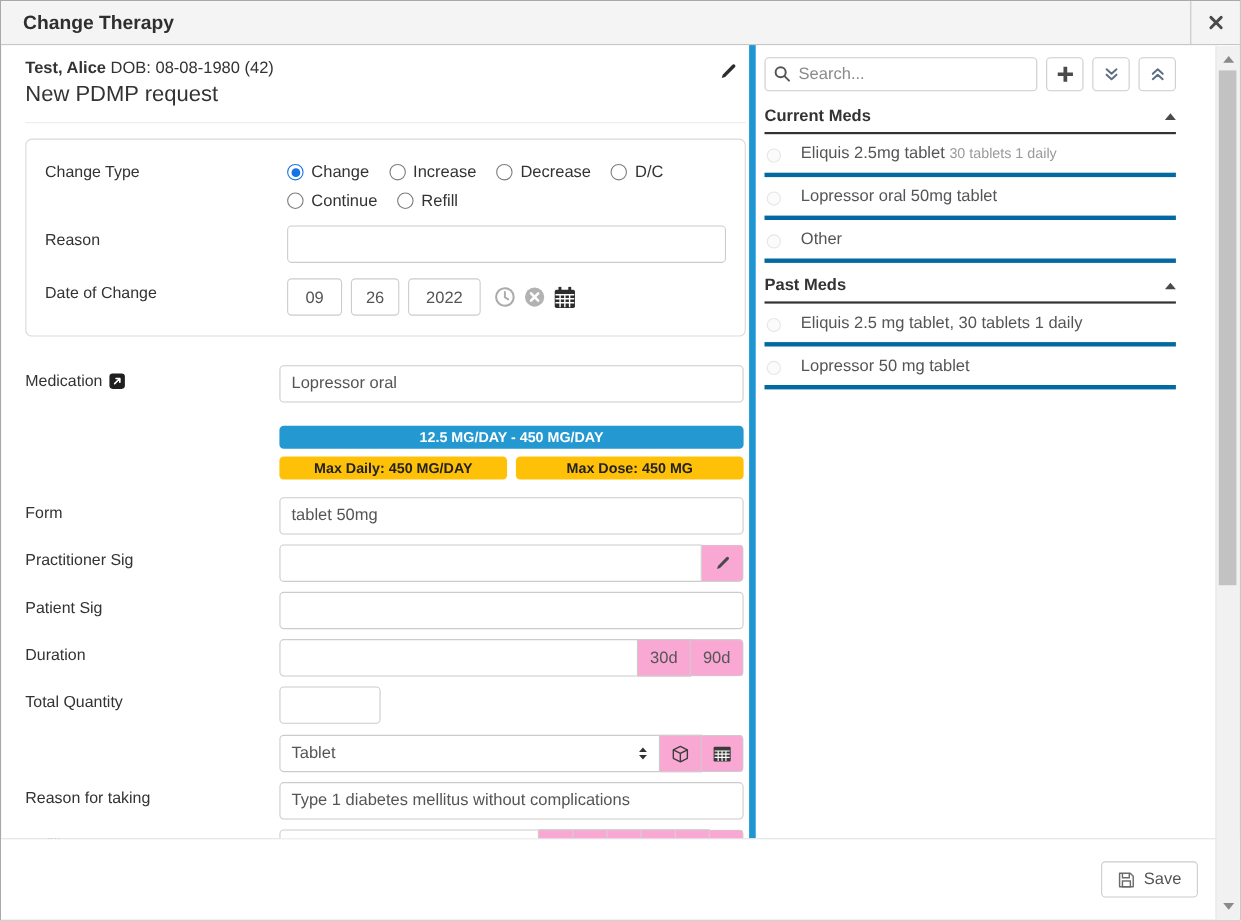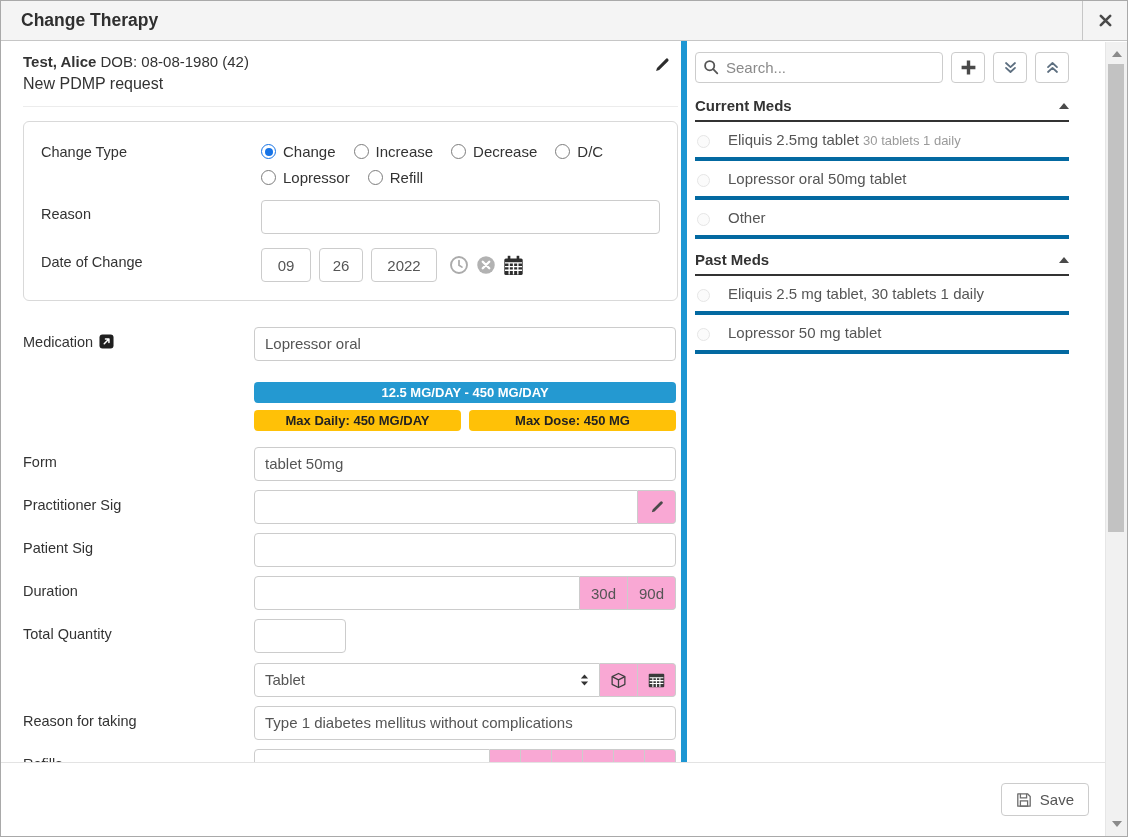--- a/index.html
+++ b/index.html
@@ -16,21 +16,21 @@
   
   .modal-body { flex:1; display:flex; overflow:hidden; position:relative; }
   .left-col { width:680px; flex:none; padding:10px 3px 0 22px; position:relative; }
   .right-col { flex:none; width:404px; border-left:6px solid #1d96d3; padding:11px 16px 0 8px; }
   .scroll-spacer { width:22px; flex:none; }
 
   
   .patient-block { position:relative; padding-top:2px; }
   .patient-line1 { font-size:15px; color:#333; }
   .patient-line1 b { font-weight:bold; }
-  .patient-line2 { font-size:16px; color:#333; margin-top:5px; }
+  .patient-line2 { font-size:20px; color:#333; margin-top:5px; }
   .patient-edit { position:absolute; right:8px; top:6px; cursor:pointer; }
   .patient-divider { border:0; border-top:1px solid #ececec; margin:13px 0 0 0; }
 
   
   .change-panel { border:1px solid #d9d9d9; border-radius:6px; margin-top:14px; padding:16px 17px 18px 17px; }
   .prow { display:flex; margin-bottom:10px; }
   .prow:last-child { margin-bottom:0; }
   .plabel { width:220px; flex:none; padding-top:6px; font-size:14.5px; color:#333; }
   .pctrl { flex:1; }
 
@@ -154,21 +154,21 @@
             <span class="radio-item">
                 <span class="radio"></span>
                 <span>Decrease</span>
               </span>
             <span class="radio-item">
                 <span class="radio"></span>
                 <span>D/C</span>
               </span>
             <span class="radio-item">
                 <span class="radio"></span>
-                <span>Lopressor</span>
+                <span>Continue</span>
               </span>
             <span class="radio-item">
                 <span class="radio"></span>
                 <span>Refill</span>
               </span>
           </div>
         </div>
 
         <div class="prow" style="margin-top:14px;">
           <div class="plabel">Reason</div>

